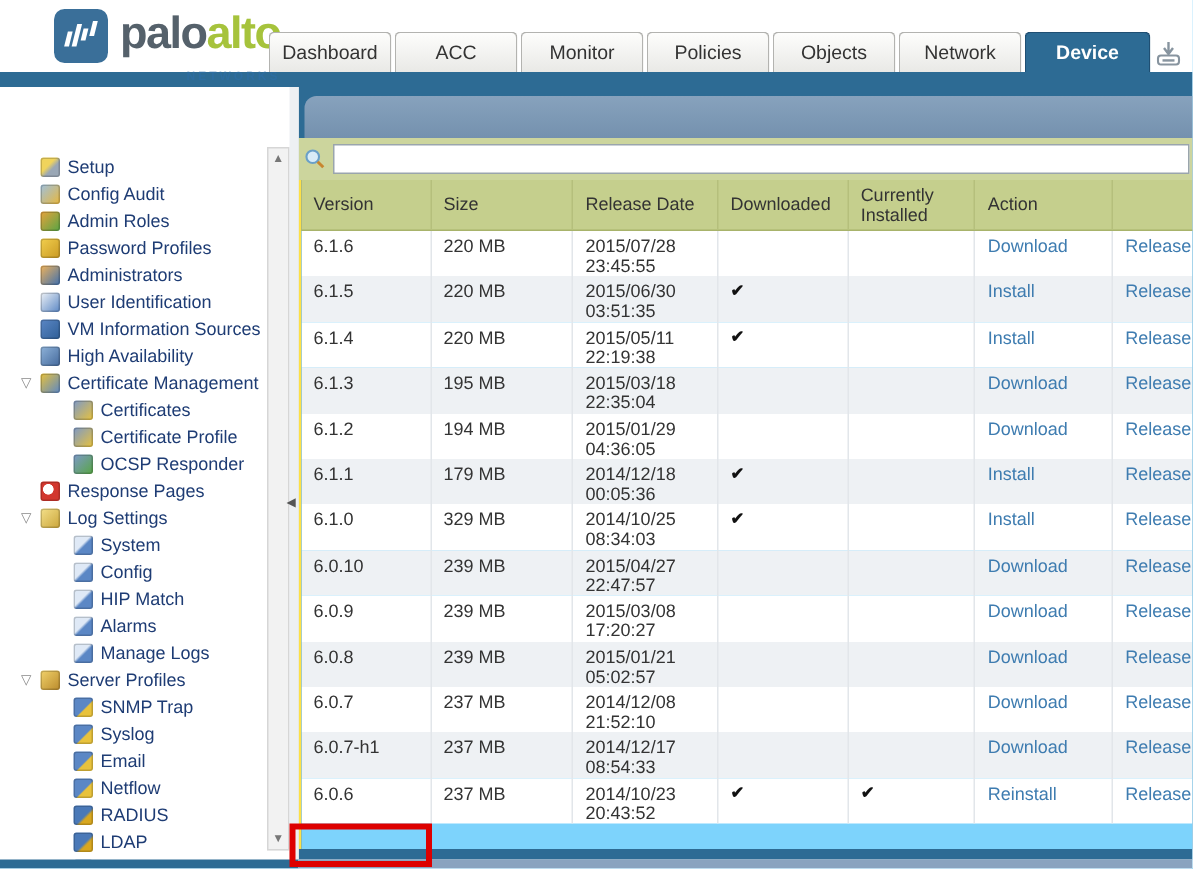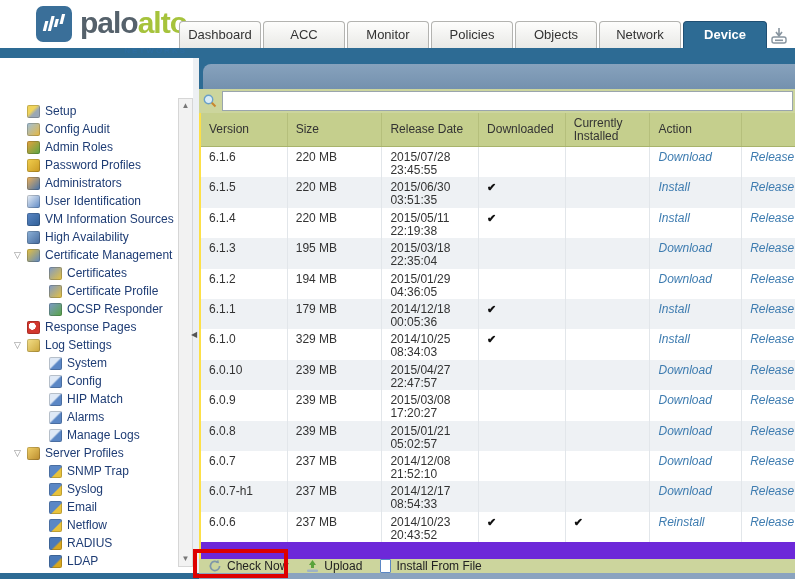--- a/index.html
+++ b/index.html
@@ -74,28 +74,28 @@
                 background:linear-gradient(#87a2bd,#7491ae); }
   .search-row { height:28px; background:var(--olive,#ccd59d); display:flex; align-items:center; padding:0 2px 0 3px; }
   .search-row svg { flex:none; margin-right:4px; }
   .filter-input { flex:1; height:20px; border:1px solid #9aa5ad; background:#fff; font-size:12px; padding:0 4px; }
 
   .grid { flex:none; border-left:2px solid #fde047; }
   .thead { display:flex; height:34px; background:var(--table-header-olive,#c5cf8d);
            border-bottom:1px solid #a8b36b; }
   .th { font-size:12px; color:#333; padding:3px 8px; border-right:1px solid #b5bf7c;
         display:flex; align-items:center; overflow:hidden; line-height:13px; }
-  .tbody { height:412px; background:#6d28d9; overflow:hidden; }
+  .tbody { height:412px; background:#7dd3fc; overflow:hidden; }
   .tr { display:flex; height:30.4px; background:#fff; }
   .tr.alt { background:var(--alt-row,#eef1f4); }
   .td { font-size:12px; color:#333; padding:4px 8px 0 8px; border-right:1px solid #e2e6ea;
         overflow:hidden; line-height:13px; white-space:normal; }
   .c0{width:87px} .c1{width:95px} .c2{width:97px} .c3{width:87px} .c4{width:85px} .c5{width:92px}
   .c6{width:53px; border-right:none; white-space:nowrap;}
-  .link { color:var(--link-blue,#3e7cb0); cursor:pointer; text-decoration:none;font-style:italic; }
+  .link { color:var(--link-blue,#3e7cb0); cursor:pointer; text-decoration:none; }
   .chk { font-weight:bold; font-size:11px; color:#111; }
 
   .toolbar { flex:1; background:var(--olive,#ccd59d); display:flex; align-items:center;
              padding-left:9px; gap:18px; }
   .tool { display:flex; align-items:center; gap:5px; font-size:12px; color:#222; cursor:pointer; }
   .page-icon { width:11px; height:14px; background:#fff; border:1px solid #5b87c5; border-radius:1px; }
 
   .red-box { position:absolute; left:193px; top:549px; width:95px; height:29px;
              border:4px solid var(--highlight-red,#dd0000); pointer-events:none; }
 </style>
@@ -422,40 +422,20 @@
               <div class="td c1">237 MB</div>
               <div class="td c2">2014/10/23 20:43:52</div>
               <div class="td c3 chk">✔</div>
               <div class="td c4 chk">✔</div>
               <div class="td c5"><span class="link">Reinstall</span></div>
               <div class="td c6"><span class="link">Release Notes</span></div>
             </div>
           </div>
       </div>
 
-      <div class="toolbar">
-        <div class="tool">
-          <svg width="14" height="14" viewBox="0 0 14 14">
-            <path d="M11.6 7a4.6 4.6 0 1 1-1.4-3.3" stroke="#7f97a8" stroke-width="1.7" fill="none"></path>
-            <path d="M10.2 0.8 L11 4.2 7.6 3.5 Z" fill="#7f97a8"></path>
-          </svg>
-          <span>Check Now</span>
-        </div>
-        <div class="tool">
-          <svg width="13" height="14" viewBox="0 0 13 14">
-            <path d="M6.5 1 L10 6 H8 V9 H5 V6 H3 Z" fill="#5aa33b"></path>
-            <rect x="1" y="10.5" width="11" height="2.4" rx="1" fill="#9fb3c4"></rect>
-          </svg>
-          <span>Upload</span>
-        </div>
-        <div class="tool">
-          <span class="page-icon"></span>
-          <span>Install From File</span>
-        </div>
-      </div>
     </div>
   </div>
 
   <div class="bottom-strip">
     <div class="bs-left"></div>
       <div class="bs-right"></div>
   </div>
 
   <div class="red-box"></div>
 </div>

